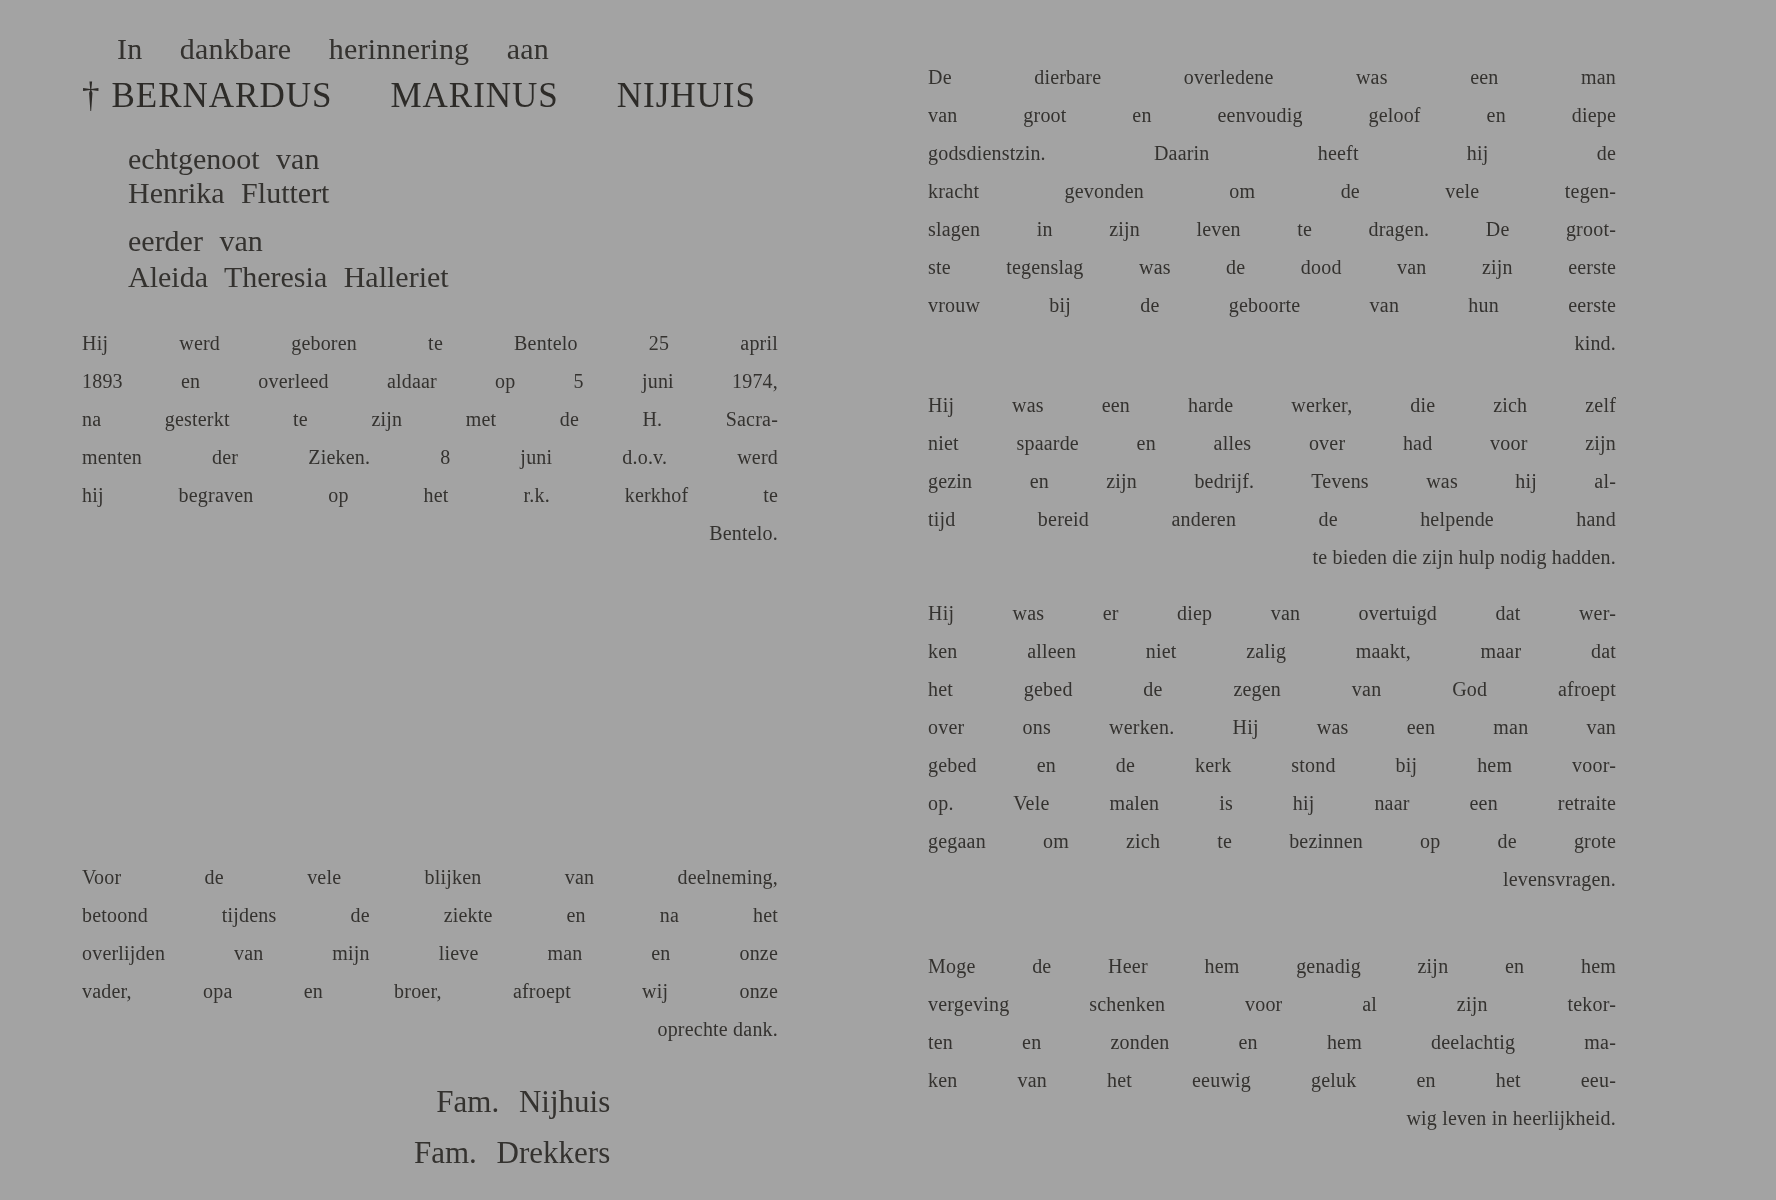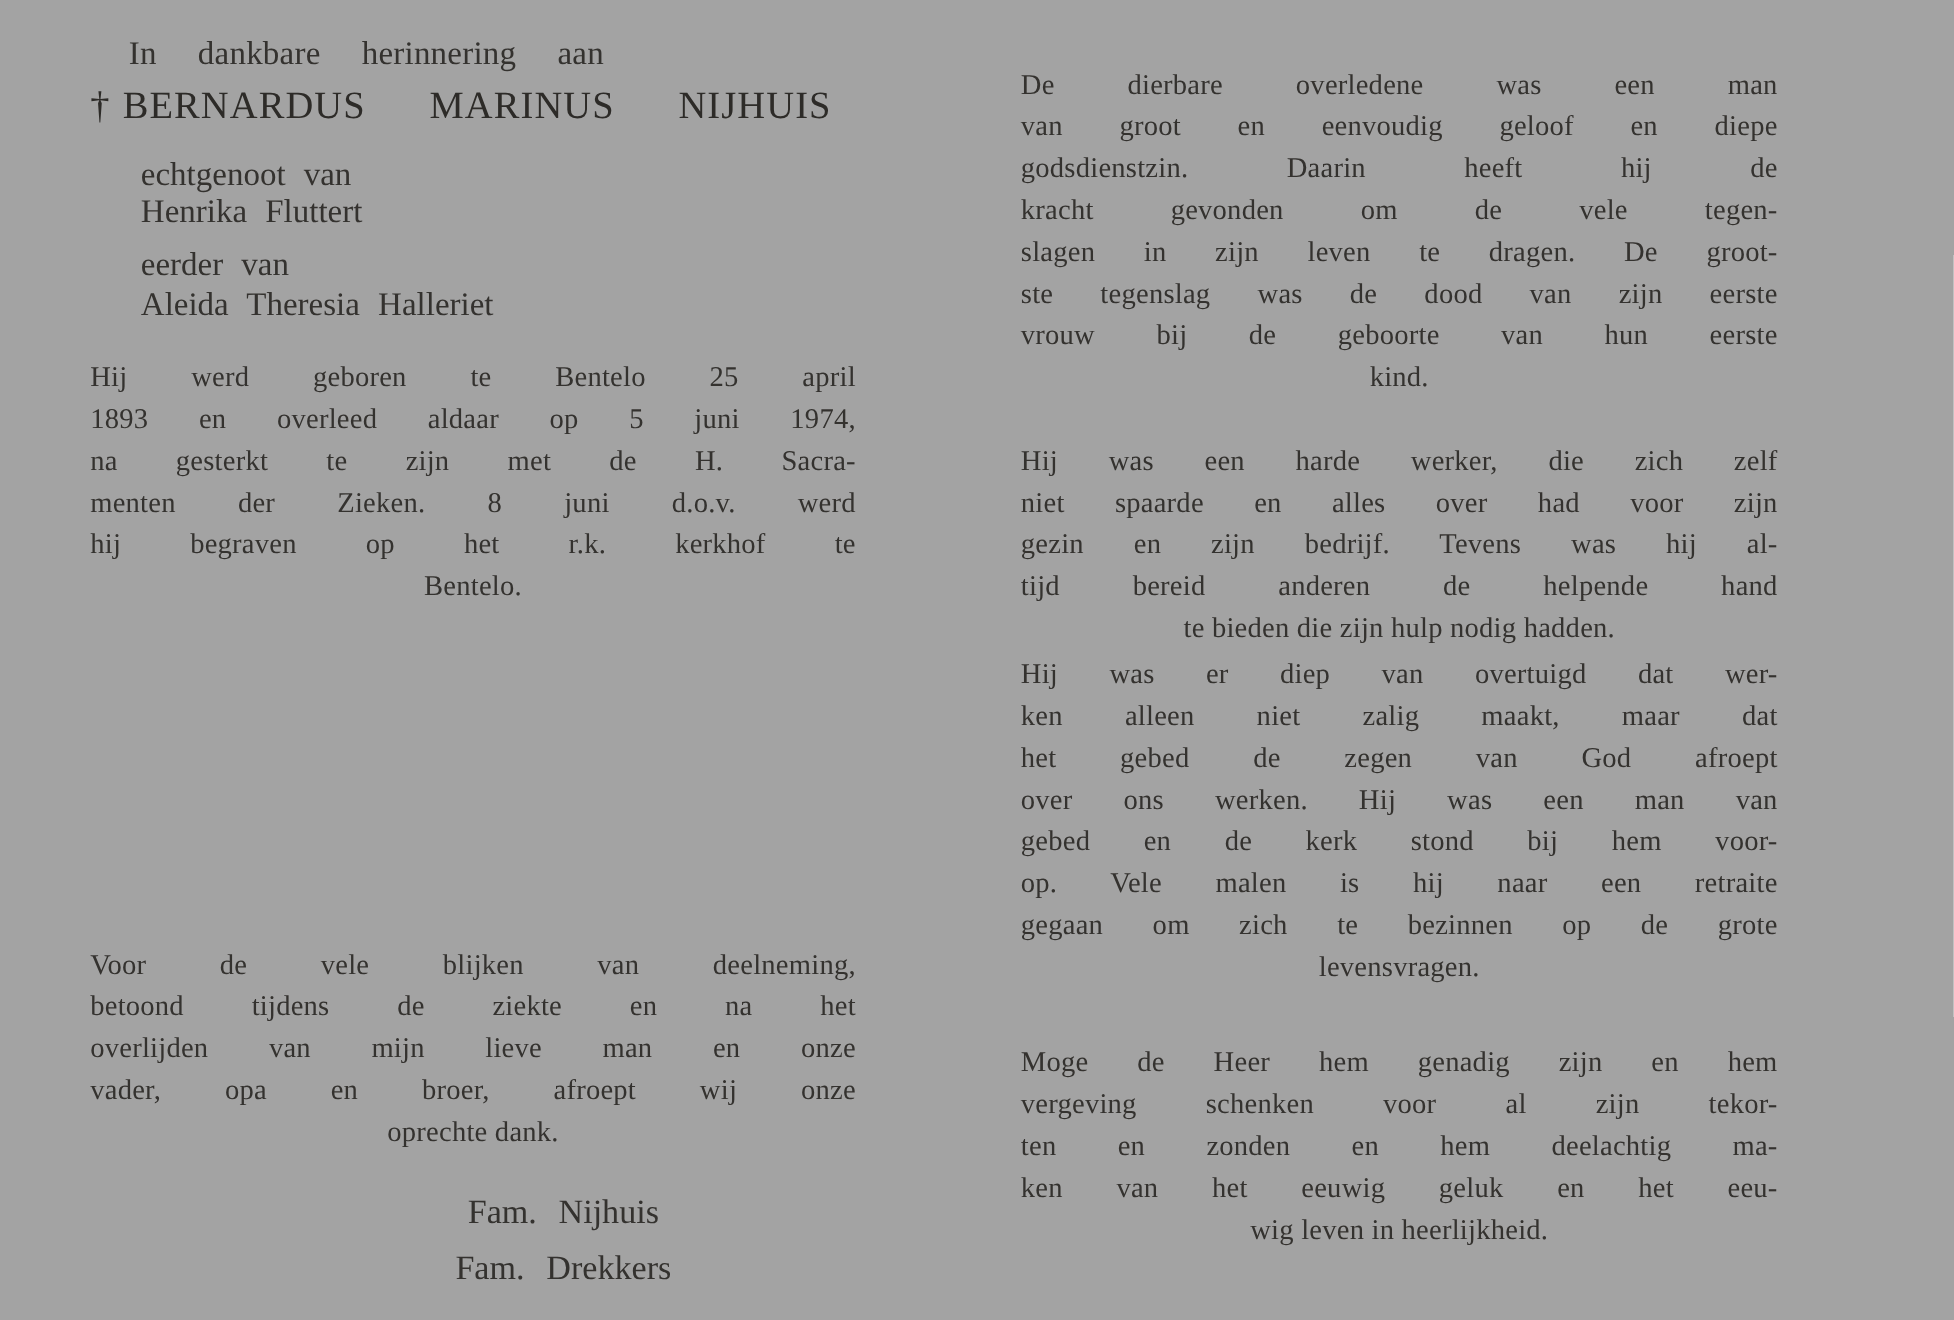--- a/index.html
+++ b/index.html
@@ -16,25 +16,25 @@
     width: 1776px;
     height: 1200px;
     background: #a3a3a3;
     color: #34322f;
     overflow: hidden;
   }
   .blk { position: absolute; }
 
   
   .copy {
-    font-size: 26px;
+    font-size: 20px;
     line-height: 38px;
     letter-spacing: 0.2px;
   }
-  .line { text-align: center; }
+  .line { text-align: right; }
   .just {
     text-align: justify;
     text-align-last: justify;
   }
 
   
   .force-just {
     text-align: justify;
     text-align-last: justify;
   }
@@ -64,21 +64,21 @@
   }
   .bio    { left: 82px;  top: 324px;  width: 696px; }
   .thanks { left: 82px;  top: 858px;  width: 696px; }
   .sigs {
     left: 414px; top: 1076px;
     font-size: 31px; line-height: 51px;
     word-spacing: 12px;
   }
   .rcol-p { left: 928px; width: 688px; }
   .p1 { top: 58px; }
-  .p2 { top: 400px; }
+  .p2 { top: 386px; }
   .p3 { top: 594px; }
   .p4 { top: 947px; }
   .p5 { top: 1124px; }
 </style>
 </head>
 <body>
 
 <div class="page">
 
   <div class="blk intro copy force-just">In dankbare herinnering aan</div>

